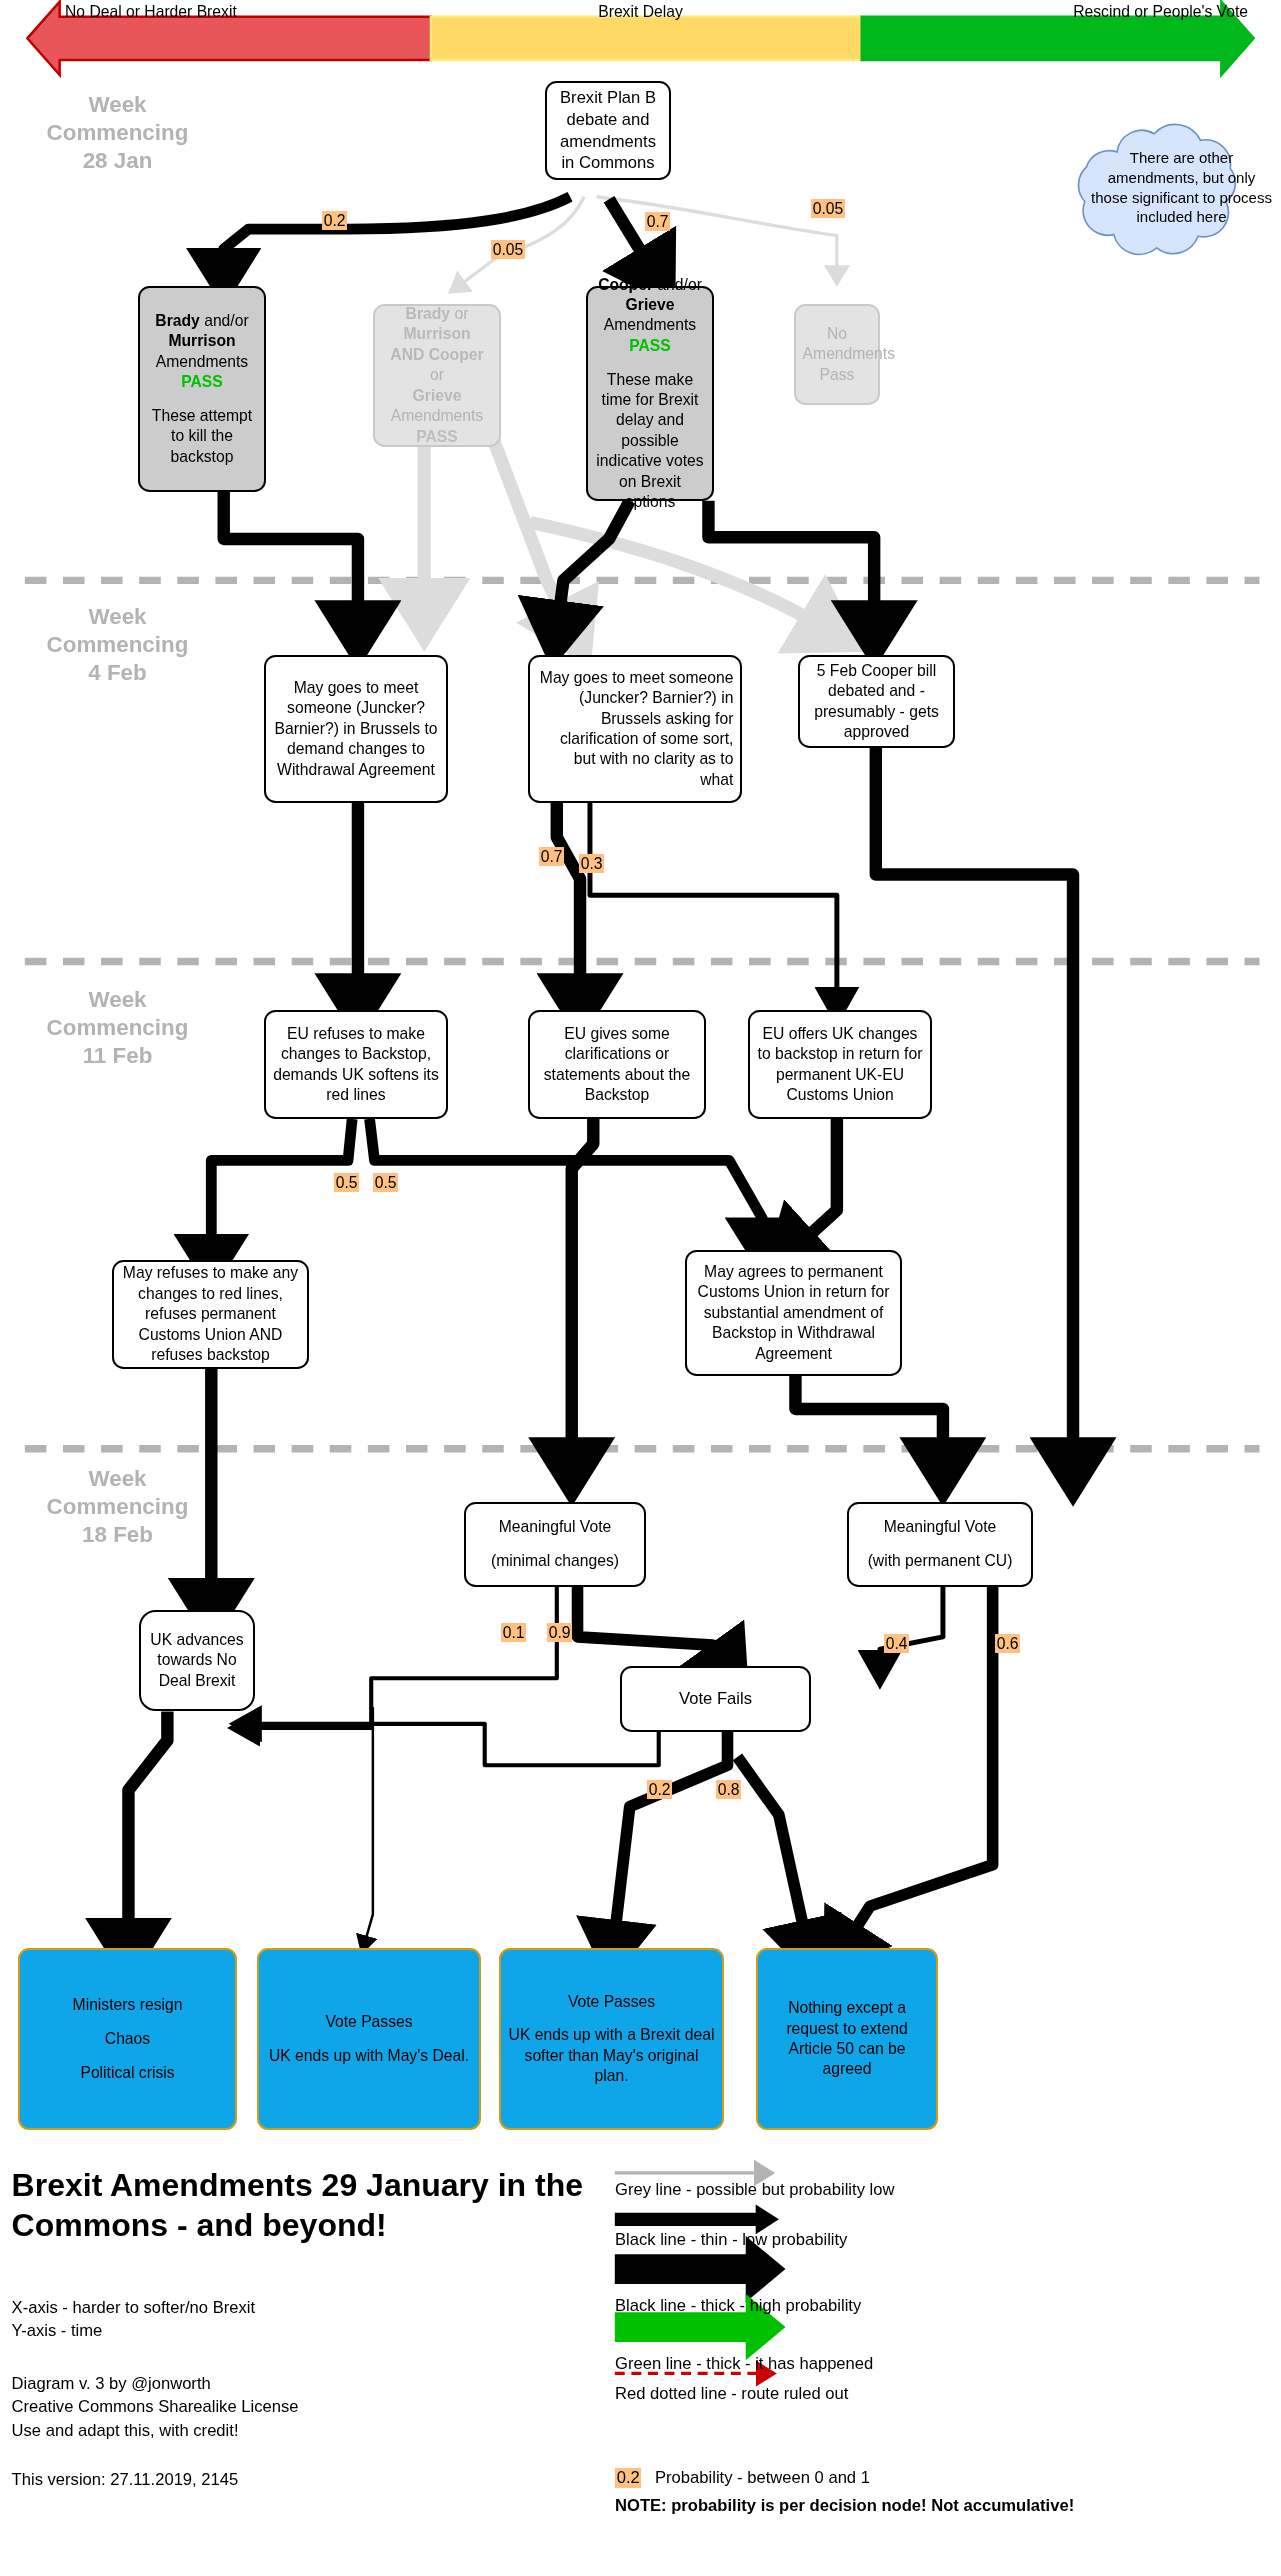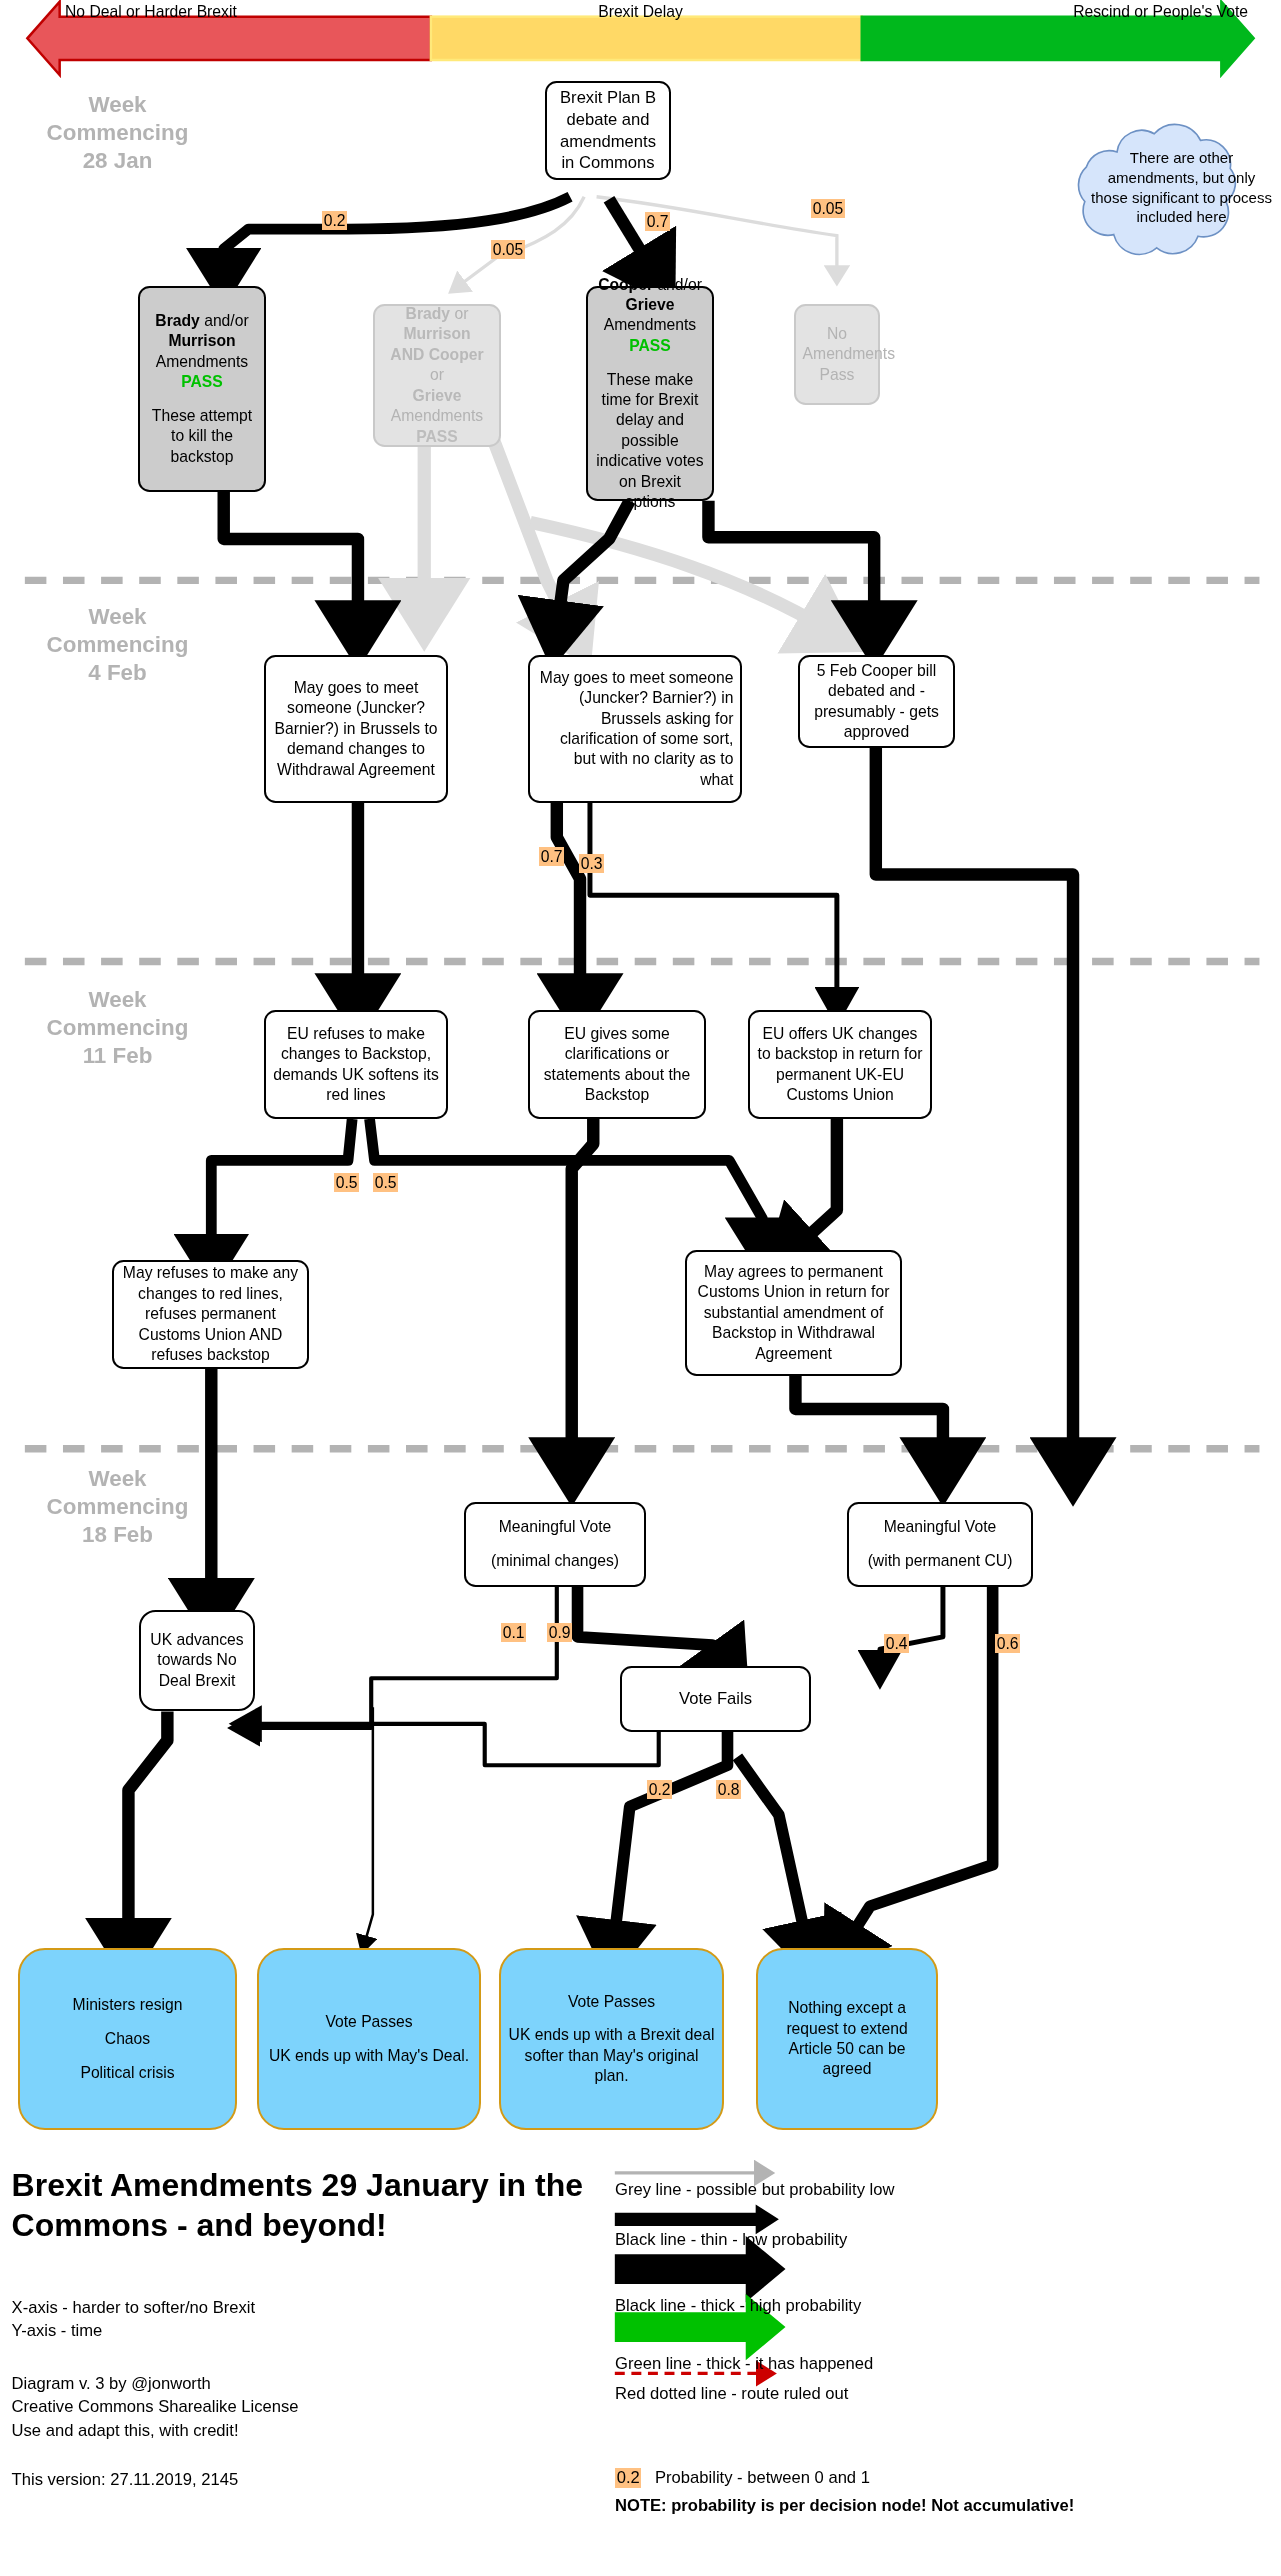--- a/index.html
+++ b/index.html
@@ -14,21 +14,21 @@
   .node{
     position:absolute;box-sizing:border-box;
     border:2.5px solid #000;border-radius:11.6px;background:#fff;
     display:flex;align-items:center;justify-content:center;
     text-align:center;line-height:1.30;color:#000;
     padding:5px 6.6px;z-index:5;
   }
   .node .txt{width:100%;}
   .node.grey{background:#cccccc;border-color:#000;}
   .node.ghost{background:#e3e3e3;border-color:#c9c9c9;color:#b3b3b3;margin-top:16px;}
-  .node.orange{background:#7dd3fc;border:2.5px solid #d39a16;border-radius:27px;}
+  .node.orange{background:#0ea5e9;border:2.5px solid #d39a16;border-radius:11px;}
   .node b{font-weight:bold;}
   .pass{color:#00c100;font-weight:bold;}
   .ghost b{color:#b9b9b9;}
   .ghost .pass{color:#bdbdbd;}
   .sp{display:block;height:0.85em;}
   
   .week{
     position:absolute;color:#b3b3b3;font-weight:bold;font-size:22.4px;
     line-height:1.26;text-align:center;width:199px;z-index:2;
   }

